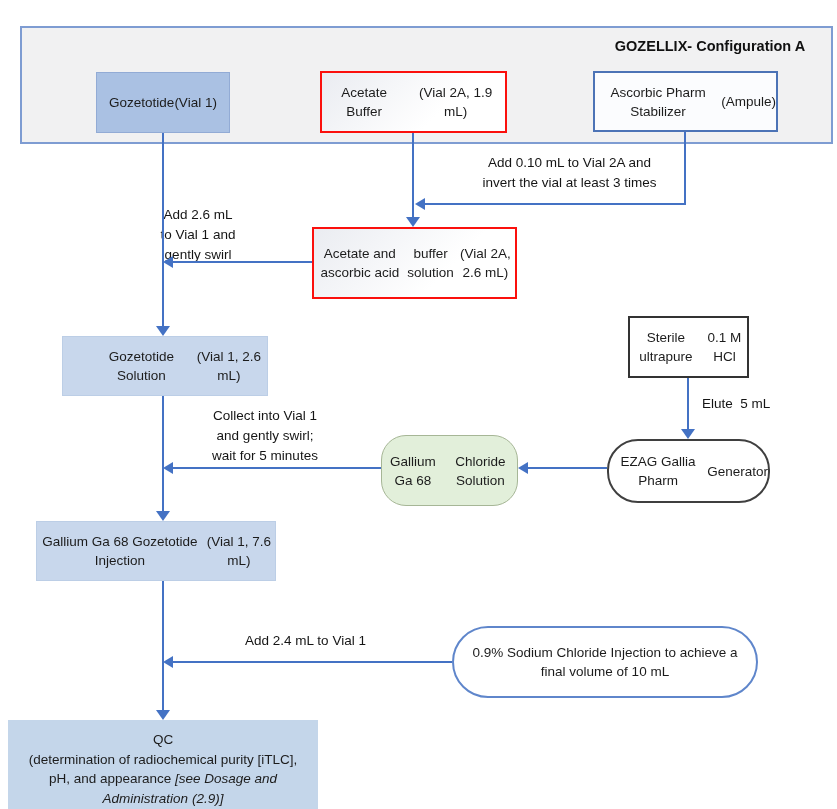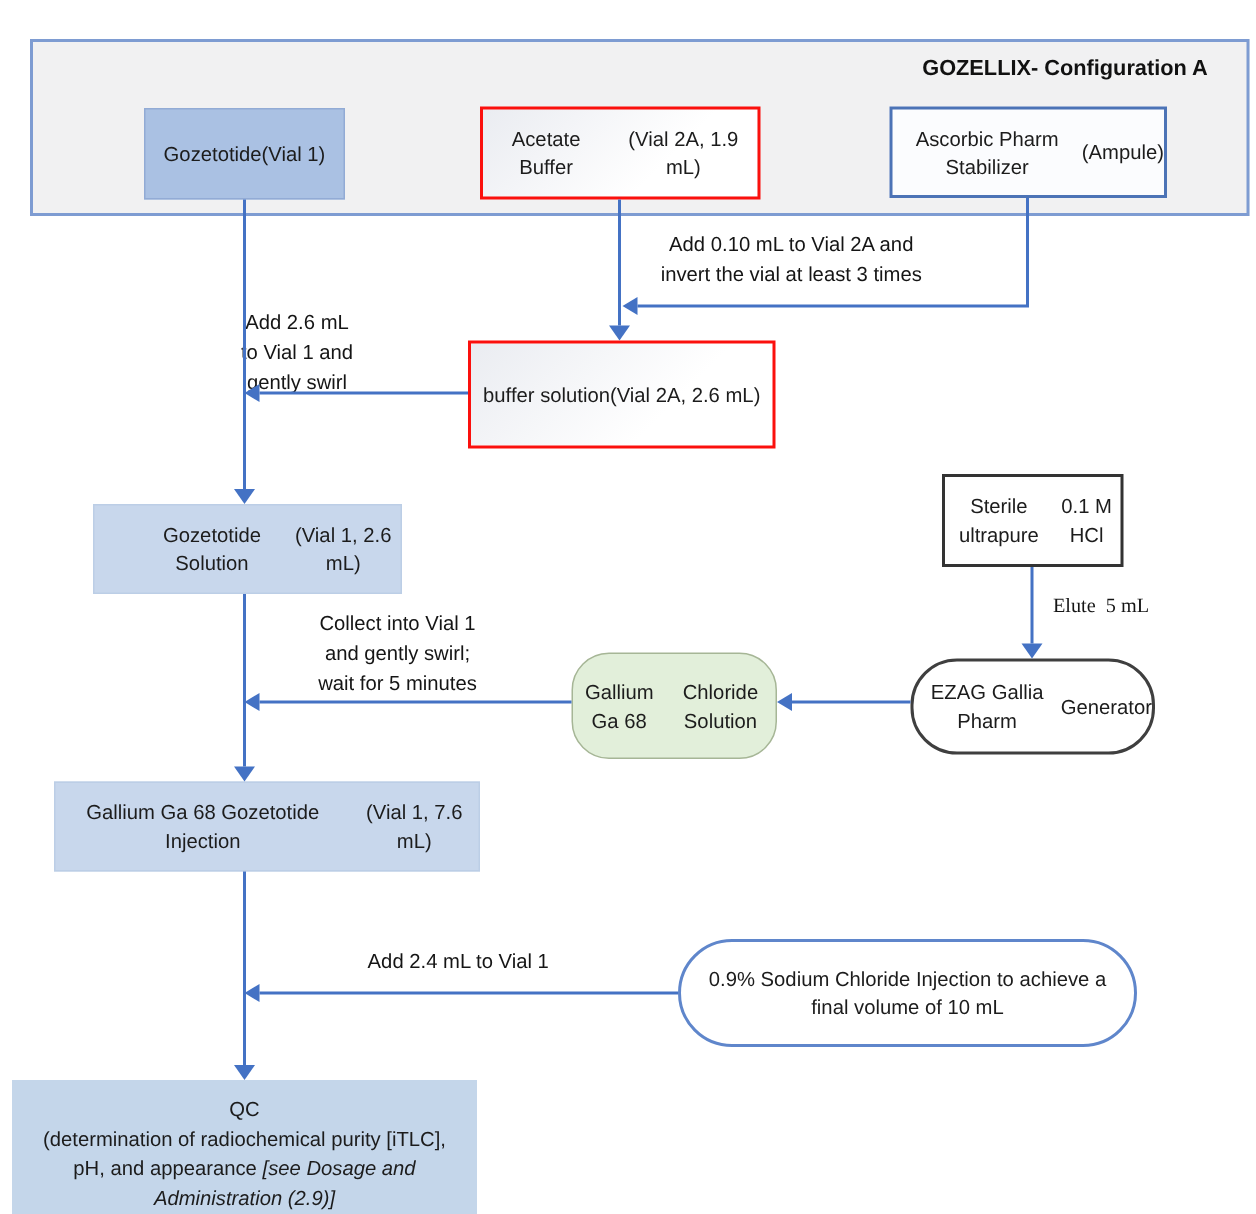--- a/index.html
+++ b/index.html
@@ -73,20 +73,21 @@
     <span>Acetate Buffer</span>
     <span>(Vial 2A, 1.9 mL)</span>
   </div>
 
   <div class="node blue-bd" style="left:593px; top:55px; width:185px; height:61px;">
     <span>Ascorbic Pharm Stabilizer</span>
     <span>(Ampule)</span>
   </div>
 
   <div class="node red-bd" style="left:312px; top:211px; width:205px; height:72px;">
+    <span>Acetate and ascorbic acid</span>
     <span>buffer solution</span>
     <span>(Vial 2A, 2.6 mL)</span>
   </div>
 
   <div class="node blue-lt" style="left:62px; top:320px; width:206px; height:60px;padding-left:29px;">
     <span>Gozetotide Solution</span>
     <span>(Vial 1, 2.6 mL)</span>
   </div>
 
   <div class="node black-bd" style="left:628px; top:300px; width:121px; height:62px;">
@@ -97,58 +98,58 @@
   <div class="node green-bx" style="left:381px; top:419px; width:137px; height:71px;border-radius:25px;">
     <span>Gallium Ga 68</span>
     <span>Chloride Solution</span>
   </div>
 
   <div class="node dark-bd" style="left:607px; top:423px; width:163px; height:64px;border-radius:31px;">
     <span>EZAG Gallia Pharm</span>
     <span>Generator</span>
   </div>
 
-  <div class="node blue-lt" style="left:36px; top:505px; width:284px; height:60px;">
+  <div class="node blue-lt" style="left:36px; top:505px; width:240px; height:60px;">
     <span>Gallium Ga 68 Gozetotide Injection</span>
     <span>(Vial 1, 7.6 mL)</span>
   </div>
 
   <div class="stadium">
     <span>0.9% Sodium Chloride Injection to achieve a</span>
     <span>final volume of 10 mL</span>
   </div>
 
   <div class="qc-box">
     <span>QC</span>
     <span>(determination of radiochemical purity [iTLC],</span>
     <span>
       <span>pH, and appearance</span>
       <span class="itl">[see Dosage and</span>
     </span>
     <span class="itl">Administration (2.9)]</span>
   </div>
 
-  <div class="flow-label" style="left:400px; top:137px; width:255px;">
+  <div class="flow-label" style="left:442px; top:137px; width:255px;">
     <span>Add 0.10 mL to Vial 2A and</span>
     <span>invert the vial at least 3 times</span>
   </div>
 
   <div class="flow-label" style="left:143px; top:189px; width:110px;">
     <span>Add 2.6 mL</span>
     <span>to Vial 1 and</span>
     <span>gently swirl</span>
   </div>
 
   <div class="flow-label" style="left:196px; top:390px; width:138px;">
     <span>Collect into Vial 1</span>
     <span>and gently swirl;</span>
     <span>wait for 5 minutes</span>
   </div>
 
-  <div class="flow-label pre" style="left:702px; top:378px;font-family:Liberation Serif, serif;">Elute  5 mL</div>
+  <div class="flow-label pre" style="left:702px; top:378px;">Elute  5 mL</div>
 
   <div class="flow-label" style="left:218px; top:615px; width:175px;">Add 2.4 mL to Vial 1</div>
 
   <div class="vline" style="left:162px; top:117px; height:194px;"></div>
   <div class="tri-down" style="left:156px; top:310px;"></div>
 
   <div class="vline" style="left:412px; top:117px; height:84px;"></div>
   <div class="tri-down" style="left:406px; top:201px;"></div>
 
   <div class="vline" style="left:684px; top:116px; height:72px;"></div>

